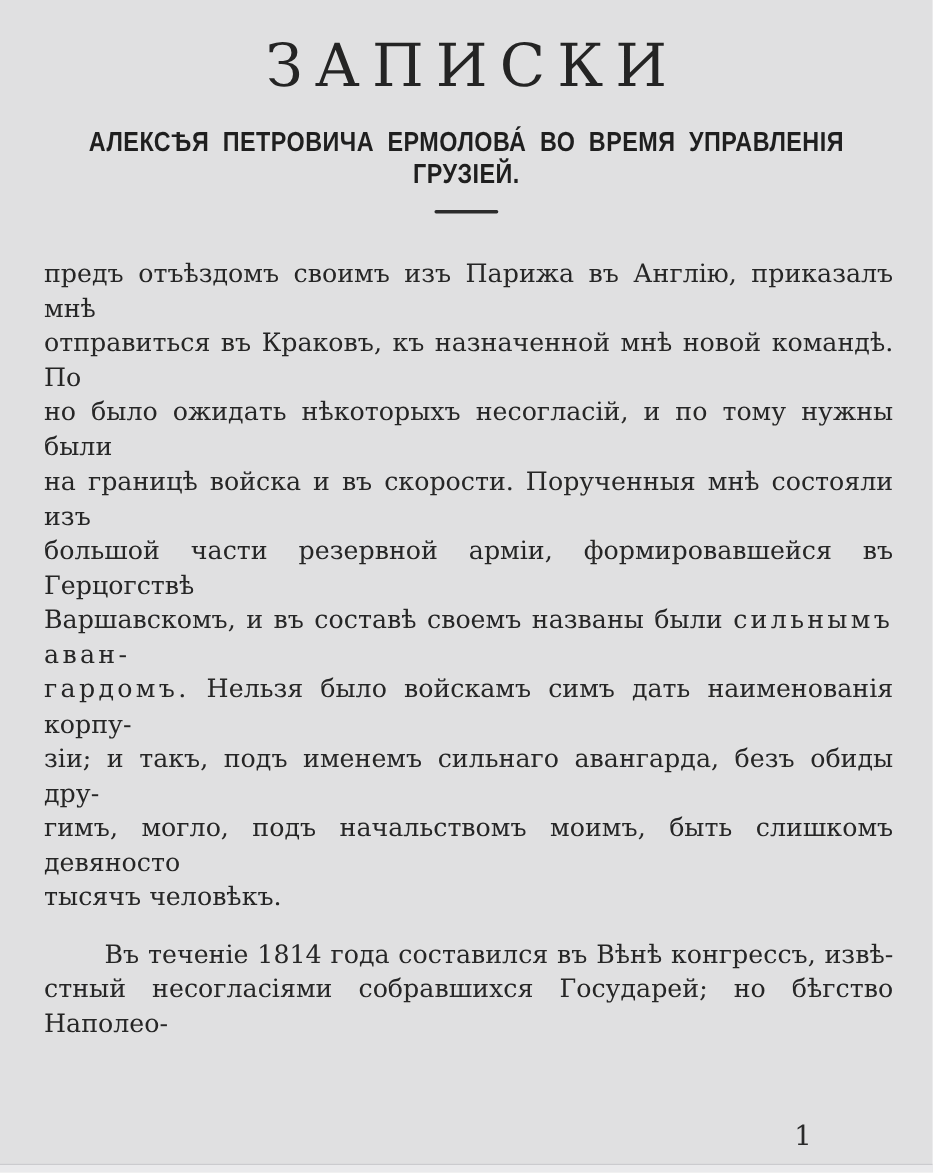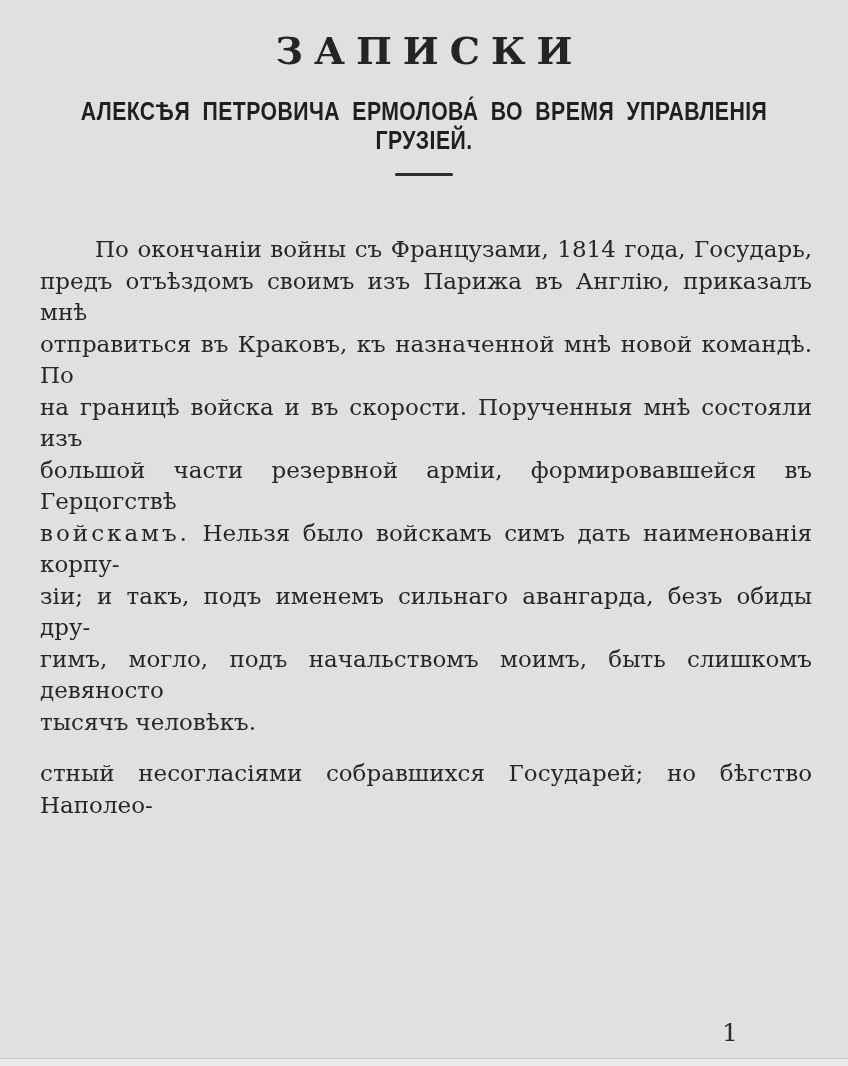--- a/index.html
+++ b/index.html
@@ -10,22 +10,22 @@
     height: 1066px;
     margin: 0;
     background: #e0e0e1;
     overflow: hidden;
     font-family: "DejaVu Serif", "Liberation Serif", serif;
     color: #262626;
   }
   .title {
     margin-top: 28px;
     text-align: center;
-    font-size: 38px;
-    font-weight: bold;
+    font-size: 54px;
+    font-weight: normal;
     letter-spacing: 11px;
     padding-left: 11px;
     color: #242424;
   }
   .subtitle {
     margin-top: 24px;
     text-align: center;
     font-family: "Liberation Sans", "DejaVu Sans", sans-serif;
     font-weight: bold;
     font-size: 25px;
@@ -76,29 +76,31 @@
 </style>
 </head>
 <body>
 
 <div class="page">
   <h1 class="title">ЗАПИСКИ</h1>
   <h2 class="subtitle">АЛЕКСѢЯ ПЕТРОВИЧА ЕРМОЛОВА́ ВО ВРЕМЯ УПРАВЛЕНІЯ ГРУЗІЕЙ.</h2>
   <div class="divider"></div>
   <div class="body-text">
       <div class="paragraph">
-        <div class="line indent"><span>По окончаніи войны съ Французами, 1814 года, Государь,</span></div>
         <div class="line"><span>предъ отъѣздомъ своимъ изъ Парижа въ Англію, приказалъ мнѣ</span></div>
         <div class="line"><span>отправиться въ Краковъ, къ назначенной мнѣ новой командѣ. По</span></div>
+        <div class="line"><span>но было ожидать нѣкоторыхъ несогласій, и по тому нужны были</span></div>
         <div class="line"><span>на границѣ войска и въ скорости. Порученныя мнѣ состояли изъ</span></div>
         <div class="line"><span>большой части резервной арміи, формировавшейся въ Герцогствѣ</span></div>
-        <div class="line"><span class="spaced">войскамъ.</span><span> Нельзя было войскамъ симъ дать наименованія корпу-</span></div>
+        <div class="line"><span>Варшавскомъ, и въ составѣ своемъ названы были </span><span class="spaced">сильнымъ аван-</span></div>
+        <div class="line"><span class="spaced">гардомъ.</span><span> Нельзя было войскамъ симъ дать наименованія корпу-</span></div>
         <div class="line"><span>зіи; и такъ, подъ именемъ сильнаго авангарда, безъ обиды дру-</span></div>
         <div class="line"><span>гимъ, могло, подъ начальствомъ моимъ, быть слишкомъ девяносто</span></div>
         <div class="line noj"><span>тысячъ человѣкъ.</span></div>
       </div>
       <div class="paragraph">
+        <div class="line indent"><span>Въ теченіе 1814 года составился въ Вѣнѣ конгрессъ, извѣ-</span></div>
         <div class="line"><span>стный несогласіями собравшихся Государей; но бѣгство Наполео-</span></div>
       </div>
     </div>
   <div class="pagenum">1</div>
   <div class="scan-edge"></div>
 </div>
 
 </body></html>

